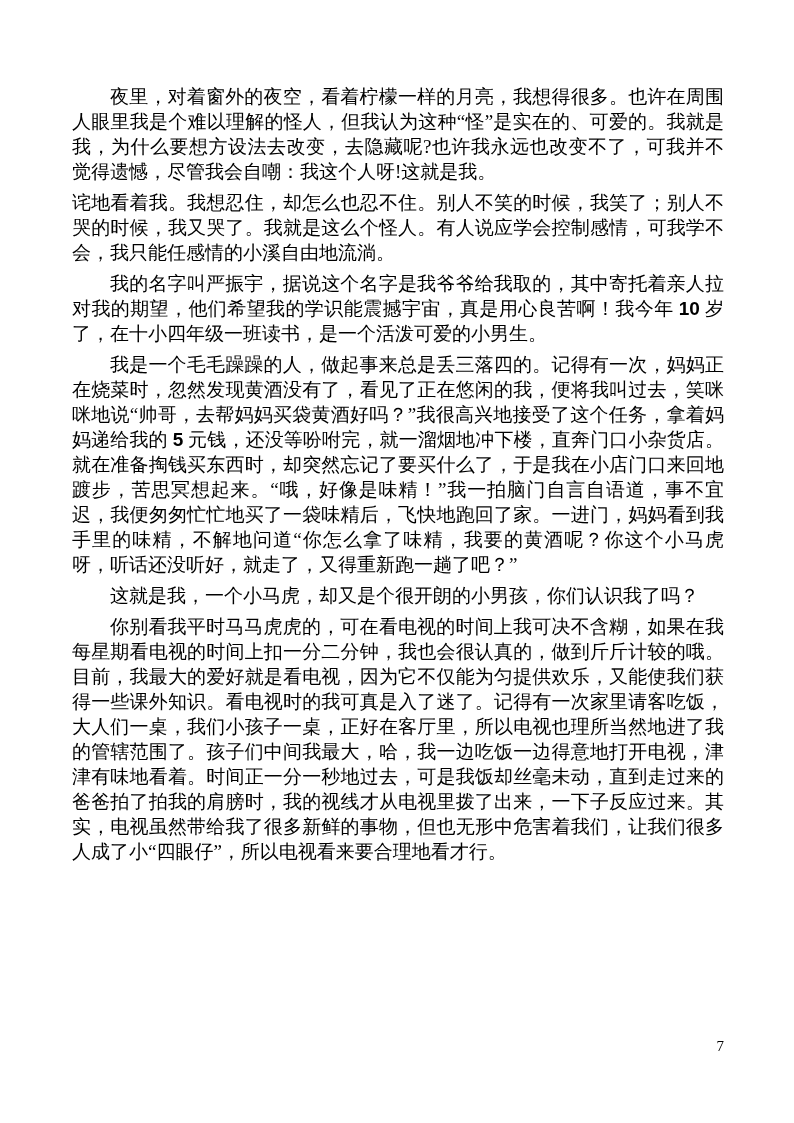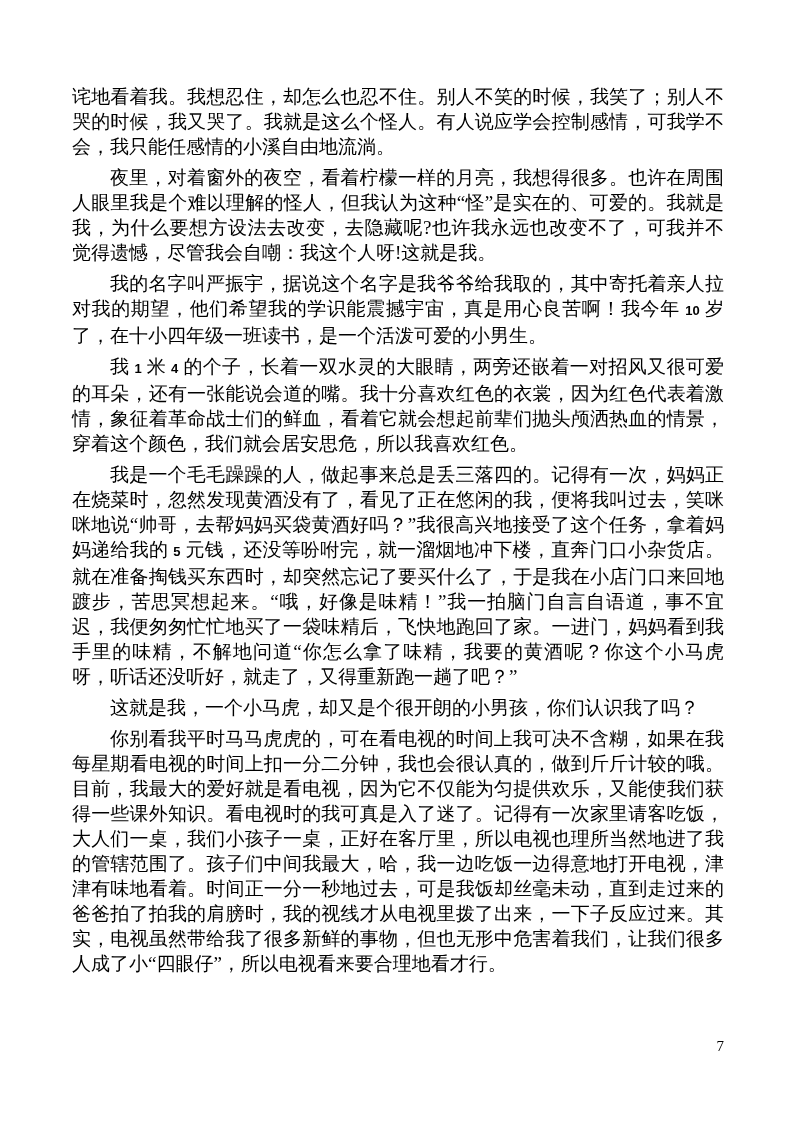--- a/index.html
+++ b/index.html
@@ -29,41 +29,40 @@
     text-align: justify;
     text-justify: inter-ideograph;
     word-break: break-all;
   }
   .content p.para.indent {
     text-indent: 2em;
   }
   .num {
     font-family: "Liberation Sans", "DejaVu Sans", sans-serif;
     font-weight: bold;
-    font-size: 13px;
+    font-size: 19px;
   }
   .page-number {
     position: absolute;
     left: 72px;
     top: 1036px;
     width: 652px;
     text-align: right;
     font-size: 15px;
     line-height: 20px;
     font-family: "Liberation Serif", "DejaVu Serif", serif;
     color: #000000;
   }
 </style>
 </head>
 <body>
 
 <div class="page">
   <div class="content">
+      <p class="para indent">夜里，对着窗外的夜空，看着柠檬一样的月亮，我想得很多。也许在周围人眼里我是个难以理解的怪人，但我认为这种“怪”是实在的、可爱的。我就是我，为什么要想方设法去改变，去隐藏呢?也许我永远也改变不了，可我并不觉得遗憾，尽管我会自嘲：我这个人呀!这就是我。</p>
       <p class="para">诧地看着我。我想忍住，却怎么也忍不住。别人不笑的时候，我笑了；别人不哭的时候，我又哭了。我就是这么个怪人。有人说应学会控制感情，可我学不会，我只能任感情的小溪自由地流淌。</p>
-      <p class="para indent">夜里，对着窗外的夜空，看着柠檬一样的月亮，我想得很多。也许在周围人眼里我是个难以理解的怪人，但我认为这种“怪”是实在的、可爱的。我就是我，为什么要想方设法去改变，去隐藏呢?也许我永远也改变不了，可我并不觉得遗憾，尽管我会自嘲：我这个人呀!这就是我。</p>
       <p class="para indent">我的名字叫严振宇，据说这个名字是我爷爷给我取的，其中寄托着亲人拉对我的期望，他们希望我的学识能震撼宇宙，真是用心良苦啊！我今年 <span class="num">10</span> 岁了，在十小四年级一班读书，是一个活泼可爱的小男生。</p>
-      <p class="para indent">我 <span class="num">1</span> 米 <span class="num">4</span> 的个子，长着一双水灵的大眼睛，两旁还嵌着一对招风又很可爱的耳朵，还有一张能说会道的嘴。我十分喜欢红色的衣裳，因为红色代表着激情，象征着革命战士们的鲜血，看着它就会想起前辈们抛头颅洒热血的情景，穿着这个颜色，我们就会居安思危，所以我喜欢红色。</p>
       <p class="para indent">我是一个毛毛躁躁的人，做起事来总是丢三落四的。记得有一次，妈妈正在烧菜时，忽然发现黄酒没有了，看见了正在悠闲的我，便将我叫过去，笑咪咪地说“帅哥，去帮妈妈买袋黄酒好吗？”我很高兴地接受了这个任务，拿着妈妈递给我的 <span class="num">5</span> 元钱，还没等吩咐完，就一溜烟地冲下楼，直奔门口小杂货店。就在准备掏钱买东西时，却突然忘记了要买什么了，于是我在小店门口来回地踱步，苦思冥想起来。“哦，好像是味精！”我一拍脑门自言自语道，事不宜迟，我便匆匆忙忙地买了一袋味精后，飞快地跑回了家。一进门，妈妈看到我手里的味精，不解地问道“你怎么拿了味精，我要的黄酒呢？你这个小马虎呀，听话还没听好，就走了，又得重新跑一趟了吧？”</p>
       <p class="para indent">这就是我，一个小马虎，却又是个很开朗的小男孩，你们认识我了吗？</p>
       <p class="para indent">你别看我平时马马虎虎的，可在看电视的时间上我可决不含糊，如果在我每星期看电视的时间上扣一分二分钟，我也会很认真的，做到斤斤计较的哦。目前，我最大的爱好就是看电视，因为它不仅能为匀提供欢乐，又能使我们获得一些课外知识。看电视时的我可真是入了迷了。记得有一次家里请客吃饭，大人们一桌，我们小孩子一桌，正好在客厅里，所以电视也理所当然地进了我的管辖范围了。孩子们中间我最大，哈，我一边吃饭一边得意地打开电视，津津有味地看着。时间正一分一秒地过去，可是我饭却丝毫未动，直到走过来的爸爸拍了拍我的肩膀时，我的视线才从电视里拨了出来，一下子反应过来。其实，电视虽然带给我了很多新鲜的事物，但也无形中危害着我们，让我们很多人成了小“四眼仔”，所以电视看来要合理地看才行。</p>
     </div>
   <div class="page-number">7</div>
 </div>
 
 </body></html>

